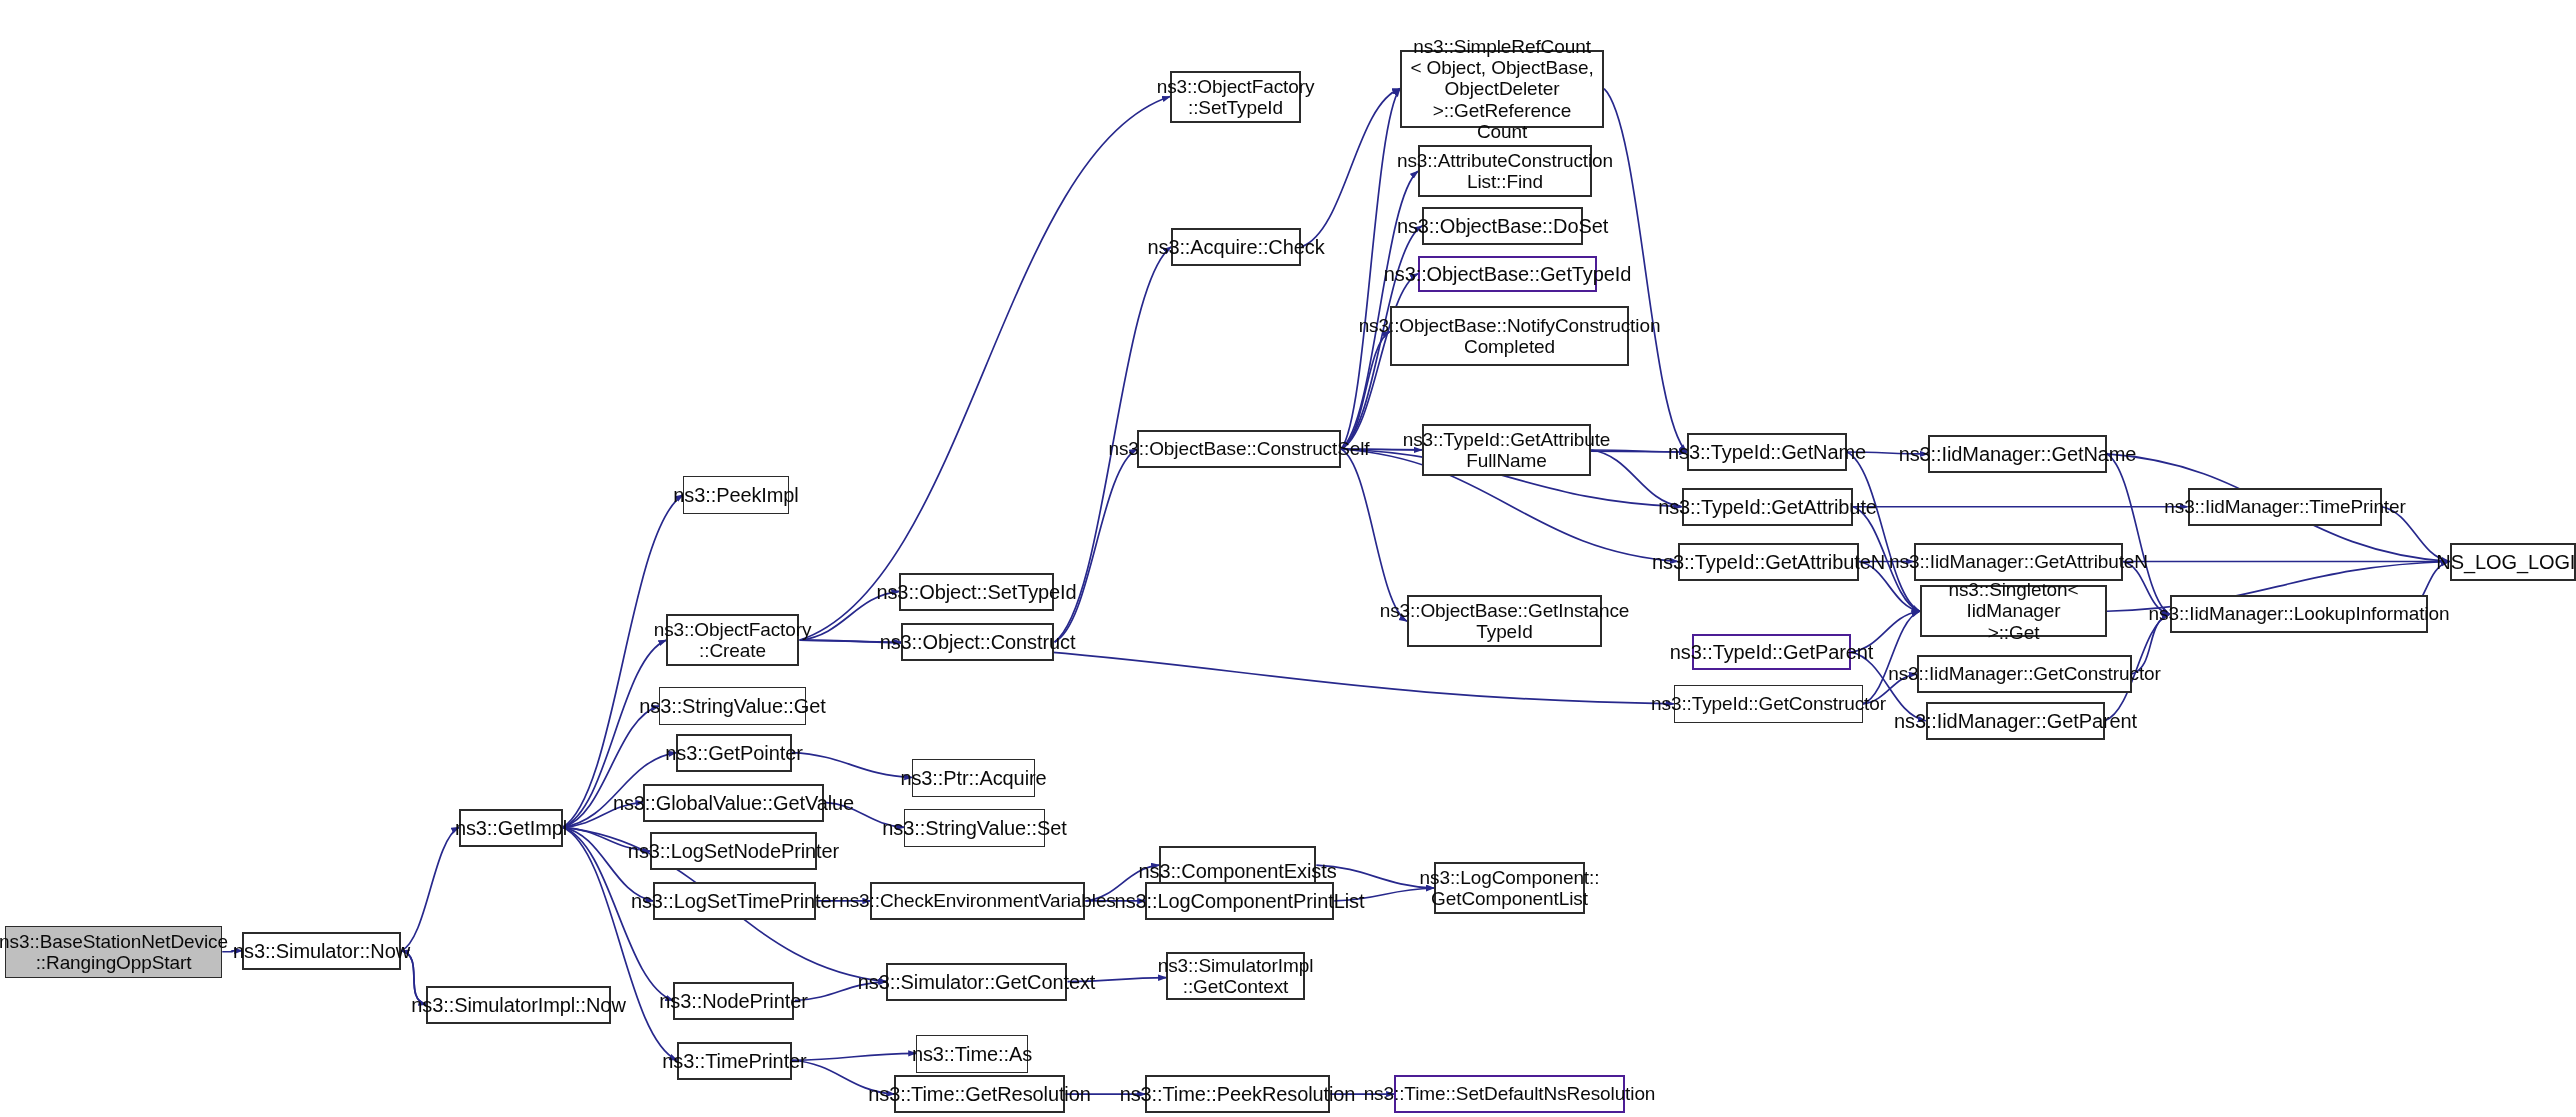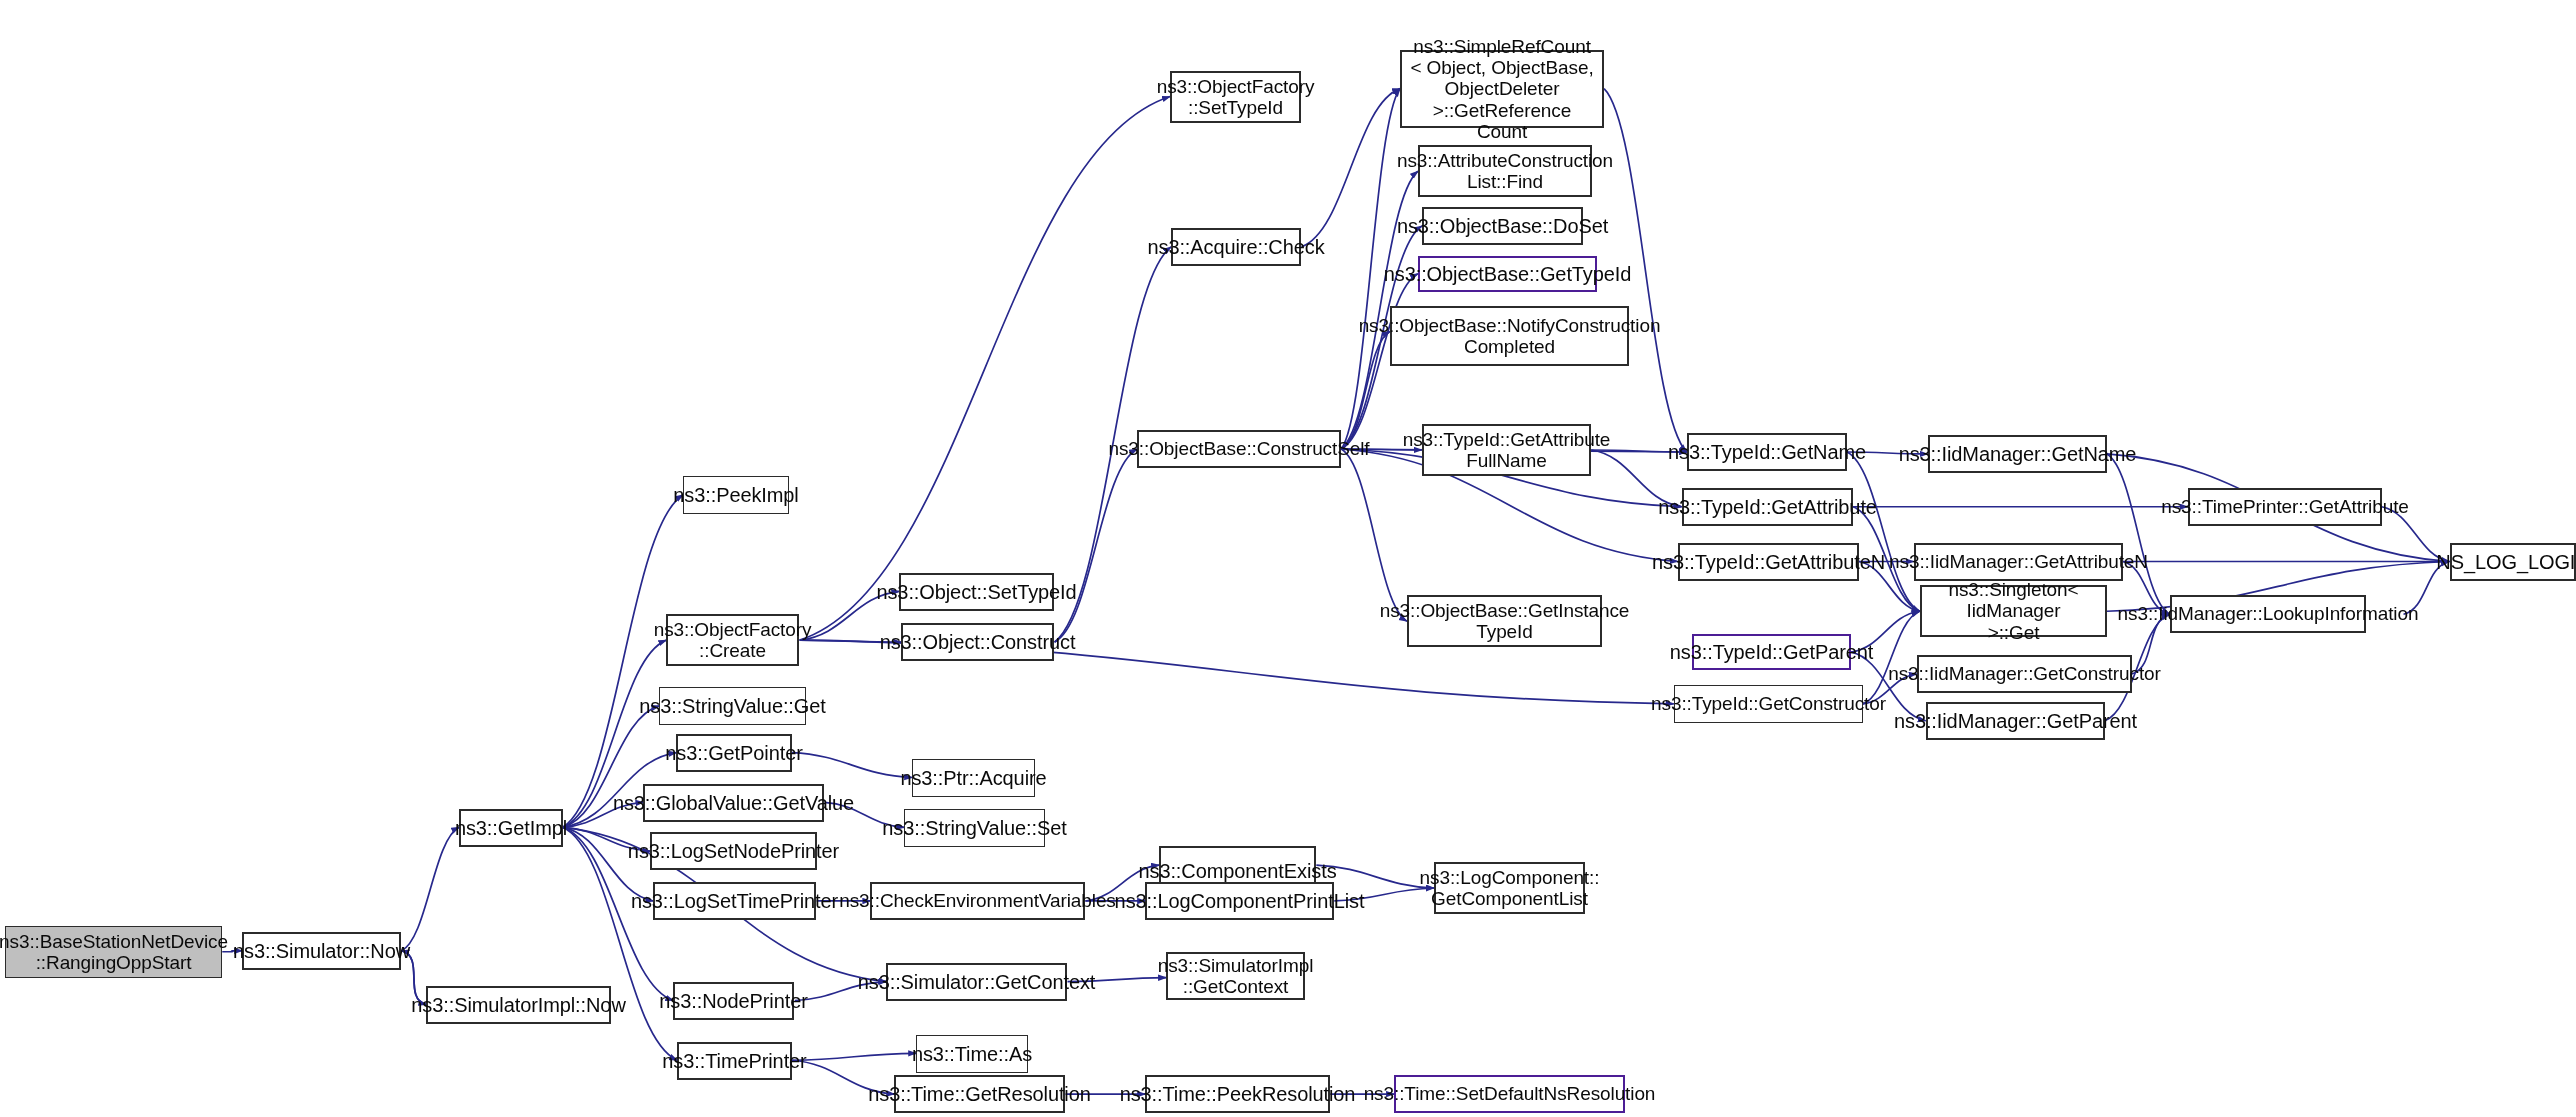--- a/index.html
+++ b/index.html
@@ -165,18 +165,18 @@
       <div class="node thick" style="left: 1682px; top: 488px; width: 171px; height: 38px;">ns3::TypeId::GetAttribute</div>
       <div class="node thick" style="left: 1678px; top: 543px; width: 181px; height: 38px;">ns3::TypeId::GetAttributeN</div>
       <div class="node red" style="left: 1692px; top: 634px; width: 159px; height: 36px;">ns3::TypeId::GetParent</div>
       <div class="node" style="left: 1674px; top: 685px; width: 189px; height: 38px; font-size: 19px;">ns3::TypeId::GetConstructor</div>
       <div class="node thick" style="left: 1928px; top: 435px; width: 179px; height: 38px;">ns3::IidManager::GetName</div>
       <div class="node thick" style="left: 1914px; top: 543px; width: 209px; height: 38px; font-size: 19px;">ns3::IidManager::GetAttributeN</div>
       <div class="node thick" style="left: 1920px; top: 585px; width: 187px; height: 52px; font-size: 19px;">ns3::Singleton&lt; IidManager
 &gt;::Get</div>
       <div class="node thick" style="left: 1917px; top: 655px; width: 215px; height: 38px; font-size: 19px;">ns3::IidManager::GetConstructor</div>
       <div class="node thick" style="left: 1926px; top: 702px; width: 179px; height: 38px;">ns3::IidManager::GetParent</div>
-      <div class="node thick" style="left: 2188px; top: 488px; width: 194px; height: 38px; font-size: 19px;">ns3::TimePrinter::GetAttribute</div>
-      <div class="node thick" style="left: 2170px; top: 595px; width: 196px; height: 38px; font-size: 19px;">ns3::IidManager::LookupInformation</div>
+      <div class="node thick" style="left: 2188px; top: 488px; width: 194px; height: 38px; font-size: 19px;">ns3::IidManager::TimePrinter</div>
+      <div class="node thick" style="left: 2170px; top: 595px; width: 258px; height: 38px; font-size: 19px;">ns3::IidManager::LookupInformation</div>
       <div class="node thick" style="left: 2450px; top: 543px; width: 126px; height: 38px;">NS_LOG_LOGIC</div>
     </div>
 </div>
 
 
 </body></html>

